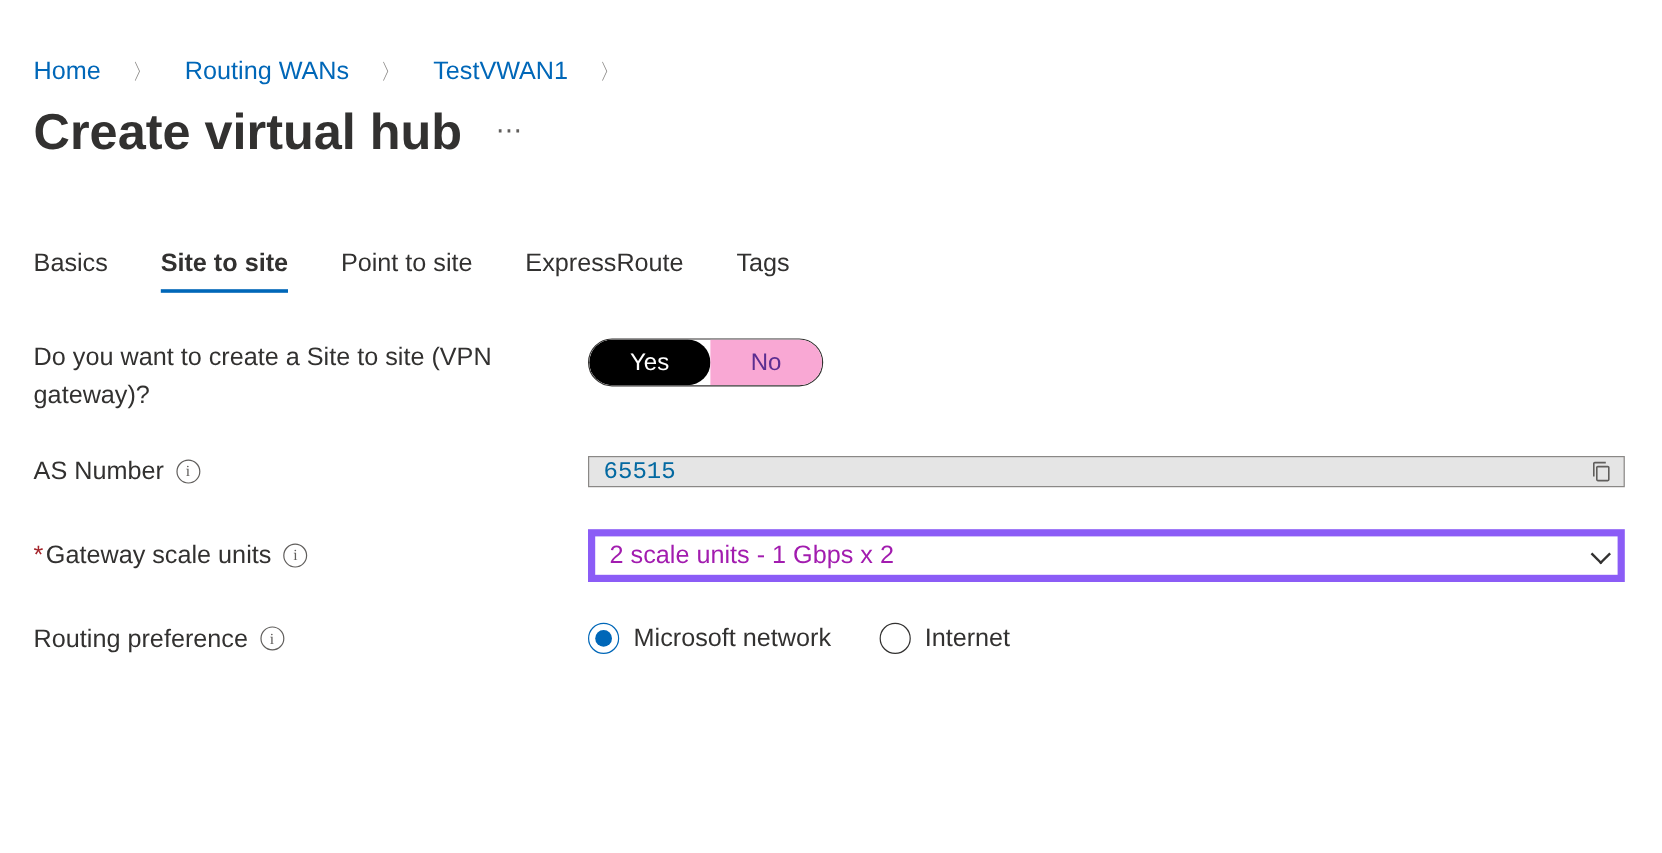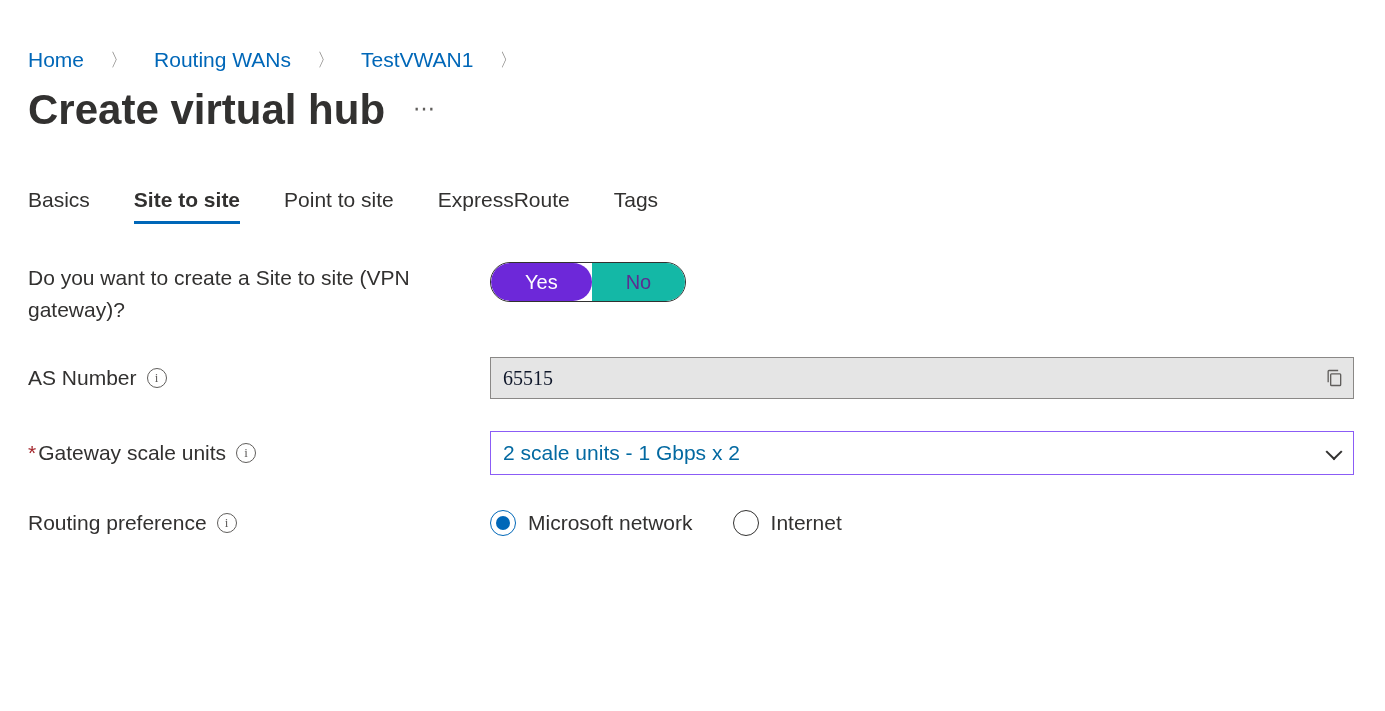--- a/index.html
+++ b/index.html
@@ -55,21 +55,21 @@
     cursor: pointer;
     letter-spacing: 2px;
     padding: 0 4px;
     margin-top: 10px;
   }
 
   
   .tabs {
     display: flex;
     gap: 44px;
-    margin-top: 54px;
+    margin-top: 74px;
     border-bottom: none;
   }
   .tab {
     font-size: 21px;
     color: #323130;
     padding-bottom: 10px;
     cursor: pointer;
     position: relative;
   }
   .tab.active {
@@ -153,46 +153,46 @@
     border: 1px solid #323130;
     border-radius: 999px;
     overflow: hidden;
     height: 40px;
   }
   .pill-opt {
     padding: 0 34px;
     line-height: 38px;
     font-size: 20px;
     cursor: pointer;
-    background: #14b8a6;
+    background: #f9a8d4;
     color: #5c2e91;
     border: none;
     font-family: inherit;
   }
   .pill-opt.selected {
-    background: #6d28d9;
+    background: #000000;
     color: #fff;
     border-radius: 999px;
   }
 
   
   .ro-input-wrap {
     position: relative;
     width: 100%;
     max-width: 864px;
   }
   .ro-input {
     width: 100%;
-    height: 42px;
+    height: 26px;
     background: #e5e5e5;
     border: 1px solid #8a8886;
     padding: 0 44px 0 12px;
     font-size: 20px;
-    color: #0f172a;
-    font-family: Liberation Serif, serif;
+    color: #0369a1;
+    font-family: Liberation Mono, monospace;
   }
   .copy-icon {
     position: absolute;
     right: 10px;
     top: 50%;
     transform: translateY(-50%);
     width: 20px;
     height: 22px;
     cursor: pointer;
   }
@@ -200,25 +200,25 @@
 
   
   .select-wrap {
     position: relative;
     width: 100%;
     max-width: 864px;
   }
   .select {
     width: 100%;
     height: 44px;
-    border: 1px solid #8b5cf6;
+    border: 6px solid #8b5cf6;
     background: #fff;
     padding: 0 60px 0 12px;
     font-size: 21px;
-    color: #0369a1;
+    color: #a21caf;
     cursor: pointer;
     display: flex;
     align-items: center;
   }
   .chevron {
     position: absolute;
     right: 14px;
     top: 50%;
     transform: translateY(-60%) rotate(45deg);
     width: 12px;

